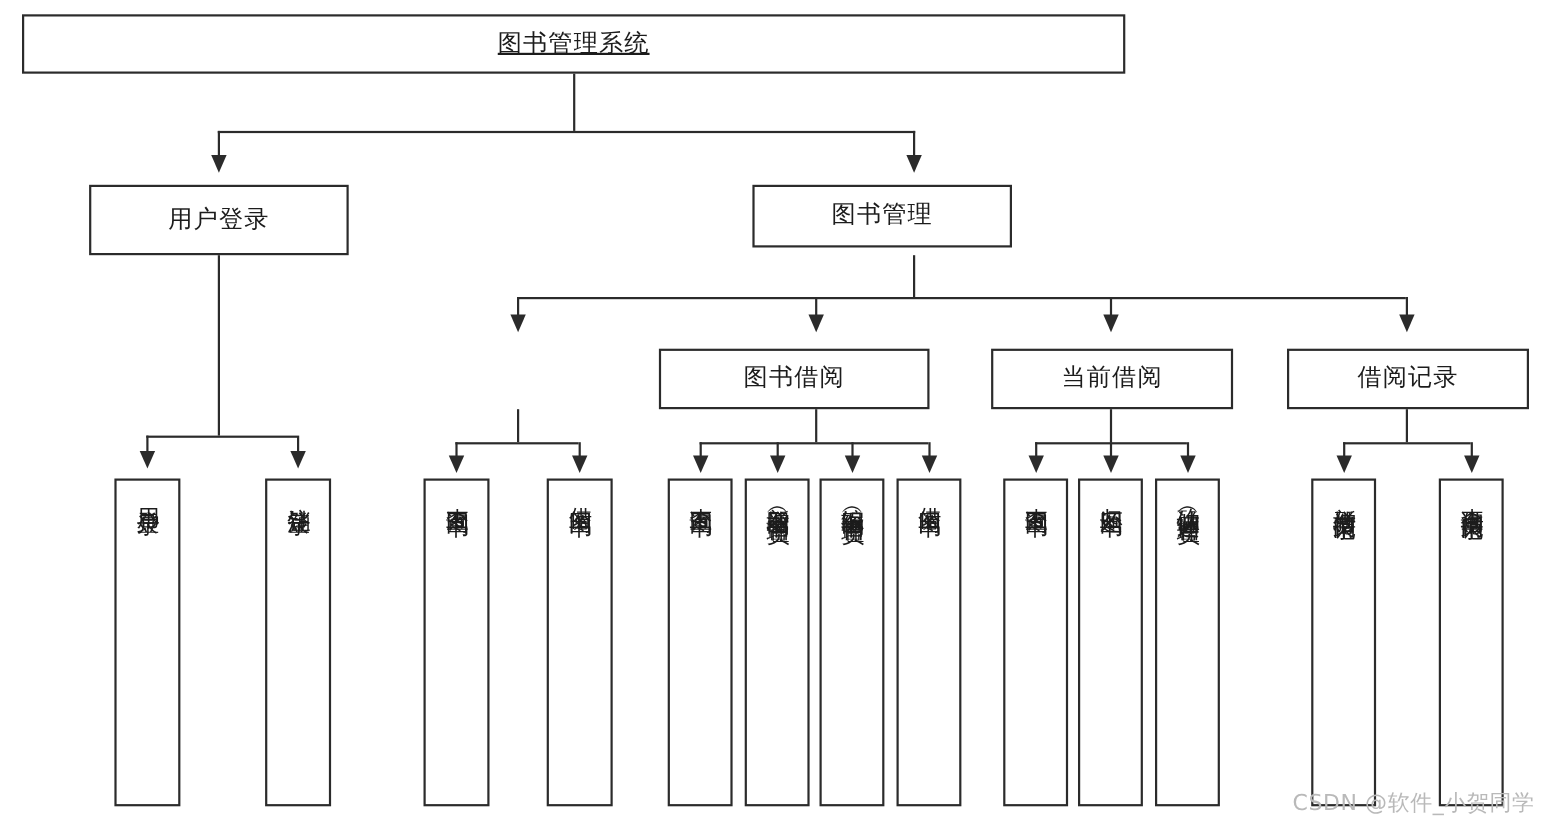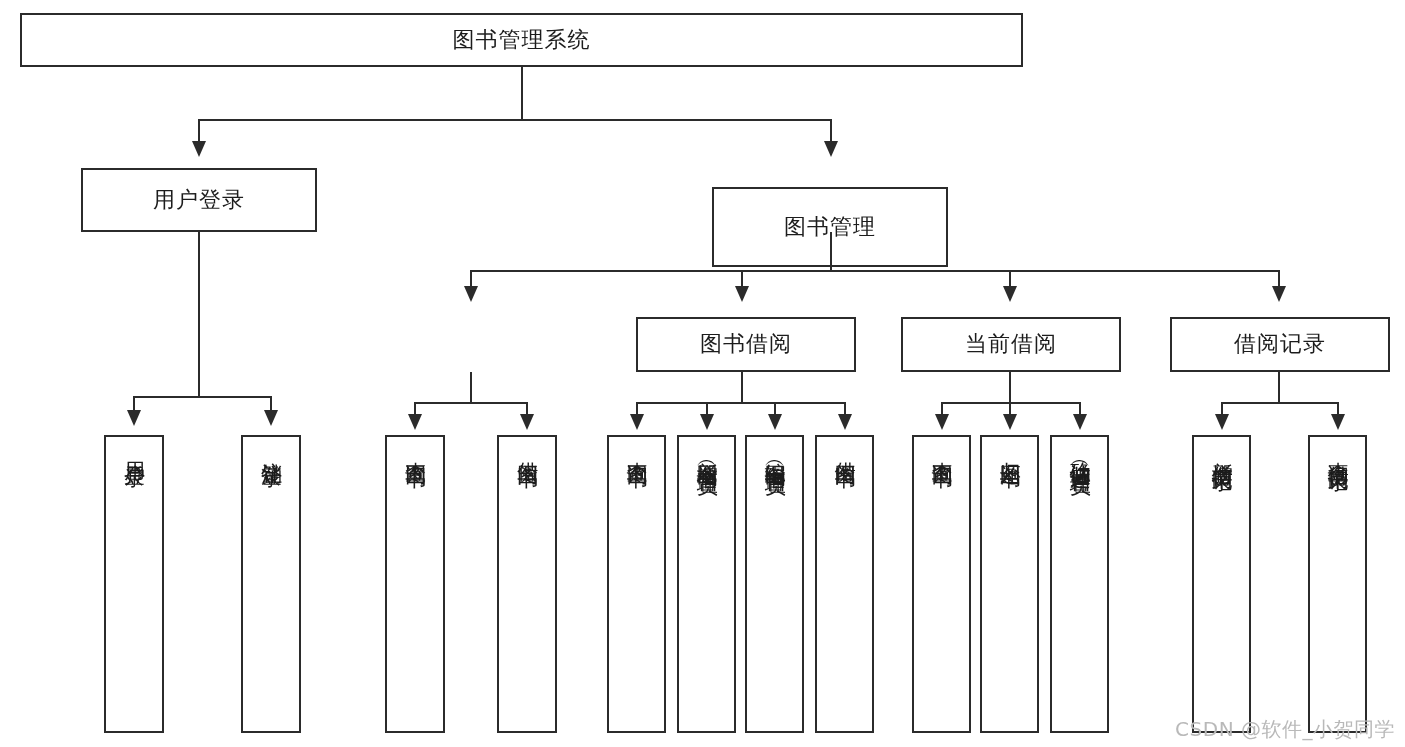--- a/index.html
+++ b/index.html
@@ -26,20 +26,21 @@
     justify-content:center;
     color:#1c1c1c;
   }
   .node.hbox{
     font-size:22px;
     letter-spacing:1px;
     line-height:1.1;
   }
   .node.root{
     font-size:22px;
+    text-decoration:underline;
   }
   
   .node.leaf{
     align-items:flex-start;
     justify-content:center;
     padding-top:8px;
   }
   .node.leaf .vtext{
     writing-mode:vertical-rl;
     text-orientation:upright;
@@ -87,21 +88,21 @@
   <div class="ln h" style="left:198px;top:119px;width:634px;"></div>
   <div class="ln v" style="left:198px;top:119px;height:24px;"></div>
   <div class="arw" style="left:192px;top:141px;"></div>
   <div class="ln v" style="left:830px;top:119px;height:24px;"></div>
   <div class="arw" style="left:824px;top:141px;"></div>
 
   <div class="node hbox" style="left:81px;top:168px;width:236px;height:64px;">
     <span>用户登录</span>
   </div>
 
-  <div class="node hbox" style="left:712px;top:168px;width:236px;height:80px;margin-top:19px;">
+  <div class="node hbox" style="left:684px;top:168px;width:236px;height:57px;">
     <span>图书管理</span>
   </div>
 
   <div class="ln v" style="left:198px;top:232px;height:164px;"></div>
   <div class="ln h" style="left:133px;top:396px;width:137px;"></div>
   <div class="ln v" style="left:133px;top:396px;height:16px;"></div>
   <div class="arw" style="left:127px;top:410px;"></div>
   <div class="ln v" style="left:270px;top:396px;height:16px;"></div>
   <div class="arw" style="left:264px;top:410px;"></div>
 
@@ -109,21 +110,21 @@
   <div class="ln h" style="left:470px;top:270px;width:808px;"></div>
   <div class="ln v" style="left:470px;top:270px;height:18px;"></div>
   <div class="arw" style="left:464px;top:286px;"></div>
   <div class="ln v" style="left:741px;top:270px;height:18px;"></div>
   <div class="arw" style="left:735px;top:286px;"></div>
   <div class="ln v" style="left:1009px;top:270px;height:18px;"></div>
   <div class="arw" style="left:1003px;top:286px;"></div>
   <div class="ln v" style="left:1278px;top:270px;height:18px;"></div>
   <div class="arw" style="left:1272px;top:286px;"></div>
 
-  <div class="node hbox" style="left:636px;top:317px;width:220px;height:55px;align-items:center;">
+  <div class="node hbox" style="left:599px;top:317px;width:246px;height:55px;align-items:center;">
     <span>图书借阅</span>
   </div>
   <div class="node hbox" style="left:901px;top:317px;width:220px;height:55px;">
     <span>当前借阅</span>
   </div>
   <div class="node hbox" style="left:1170px;top:317px;width:220px;height:55px;">
     <span>借阅记录</span>
   </div>
 
   <div class="ln v" style="left:470px;top:372px;height:30px;"></div>

